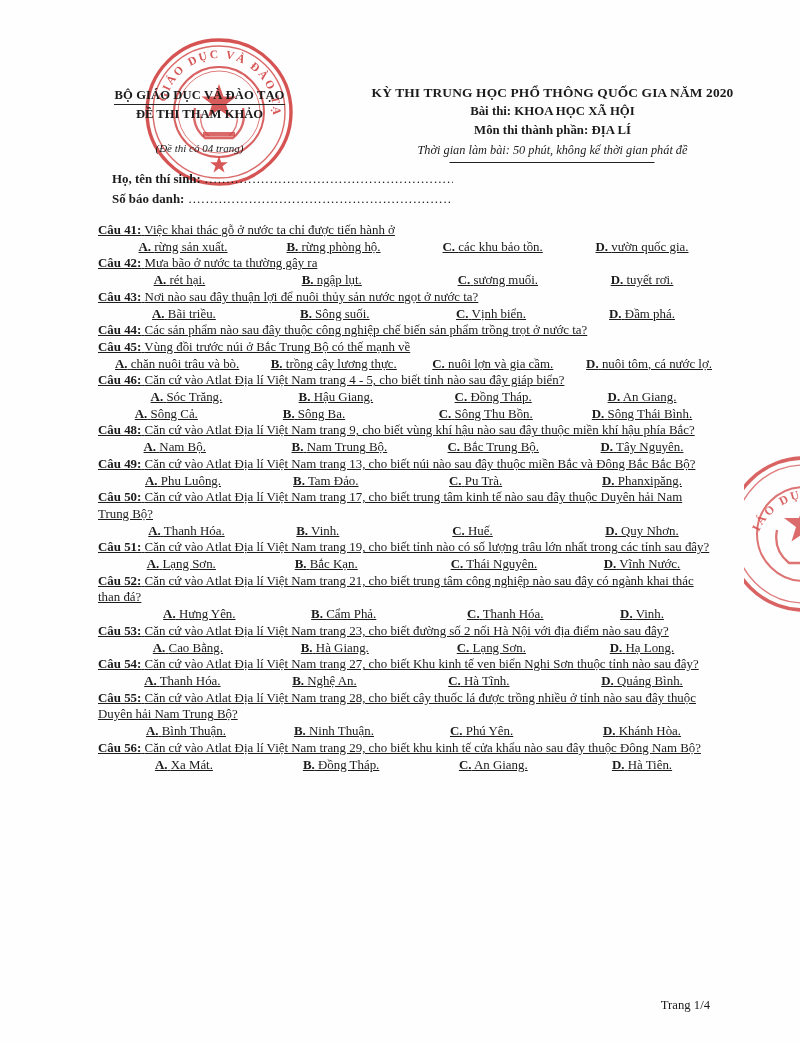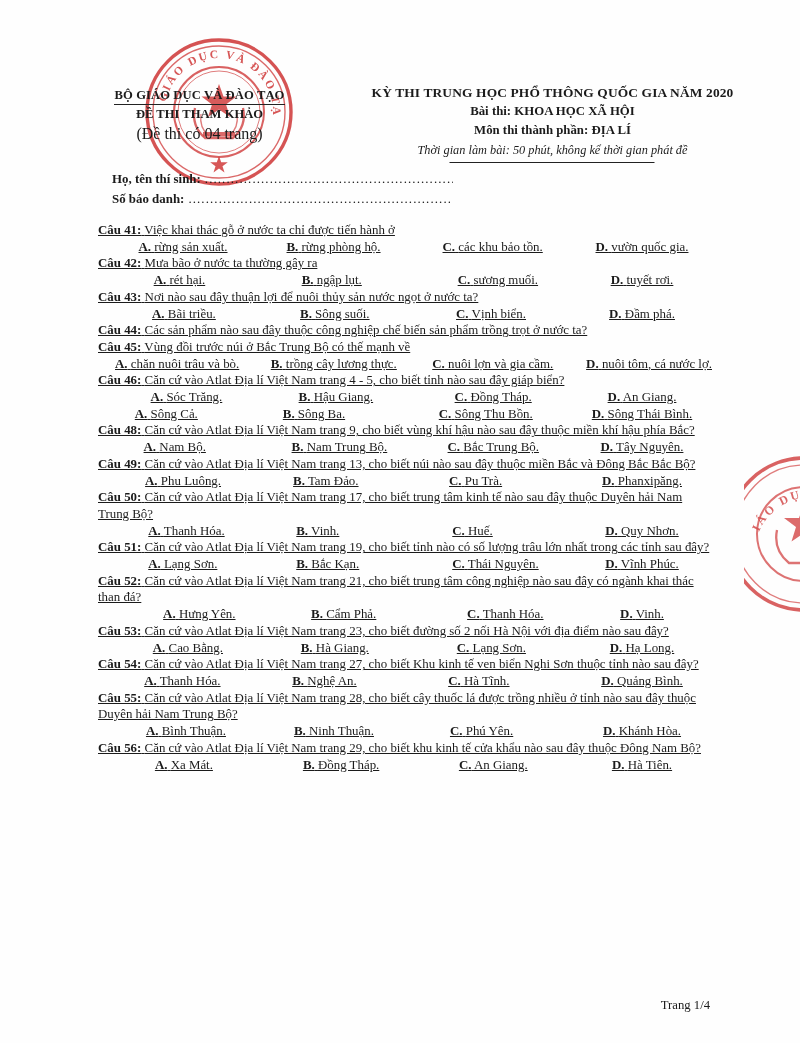--- a/index.html
+++ b/index.html
@@ -66,22 +66,23 @@
     display: inline-block;
     border-bottom: 1.1px solid #222;
     padding-bottom: 1px;
   }
   .hdr-sub {
     font-weight: bold;
     font-size: 12.6px;
     margin-top: 2px;
   }
   .hdr-note {
-    font-size: 16px;
-    margin-top: 1px;
+    font-style: italic;
+    font-size: 11px;
+    margin-top: 19px;
   }
 
   .hdr-right {
     flex: 1;
     text-align: center;
     line-height: 1.3;
     margin-left: -12px;
   }
   .hdr-exam {
     font-weight: bold;
@@ -356,21 +357,21 @@
           <div class="opt"><span class="opt-l">C.</span> <span>Huế.</span></div>
           <div class="opt"><span class="opt-l">D.</span> <span>Quy Nhơn.</span></div>
         </div>
       </div>
       <div class="q-block">
         <p class="q-text"><span class="q-num">Câu 51:</span> <span>Căn cứ vào Atlat Địa lí Việt Nam trang 19, cho biết tỉnh nào có số lượng trâu lớn nhất trong các tỉnh sau đây?</span></p>
         <div class="q-opts">
           <div class="opt"><span class="opt-l">A.</span> <span>Lạng Sơn.</span></div>
           <div class="opt"><span class="opt-l">B.</span> <span>Bắc Kạn.</span></div>
           <div class="opt"><span class="opt-l">C.</span> <span>Thái Nguyên.</span></div>
-          <div class="opt"><span class="opt-l">D.</span> <span>Vĩnh Phúc.</span></div>
+          <div class="opt"><span class="opt-l">D.</span> <span>Vĩnh Nước.</span></div>
         </div>
       </div>
       <div class="q-block">
         <p class="q-text"><span class="q-num">Câu 52:</span> <span>Căn cứ vào Atlat Địa lí Việt Nam trang 21, cho biết trung tâm công nghiệp nào sau đây có ngành khai thác than đá?</span></p>
         <div class="q-opts">
           <div class="opt"><span class="opt-l">A.</span> <span>Hưng Yên.</span></div>
           <div class="opt"><span class="opt-l">B.</span> <span>Cẩm Phả.</span></div>
           <div class="opt"><span class="opt-l">C.</span> <span>Thanh Hóa.</span></div>
           <div class="opt"><span class="opt-l">D.</span> <span>Vinh.</span></div>
         </div>

